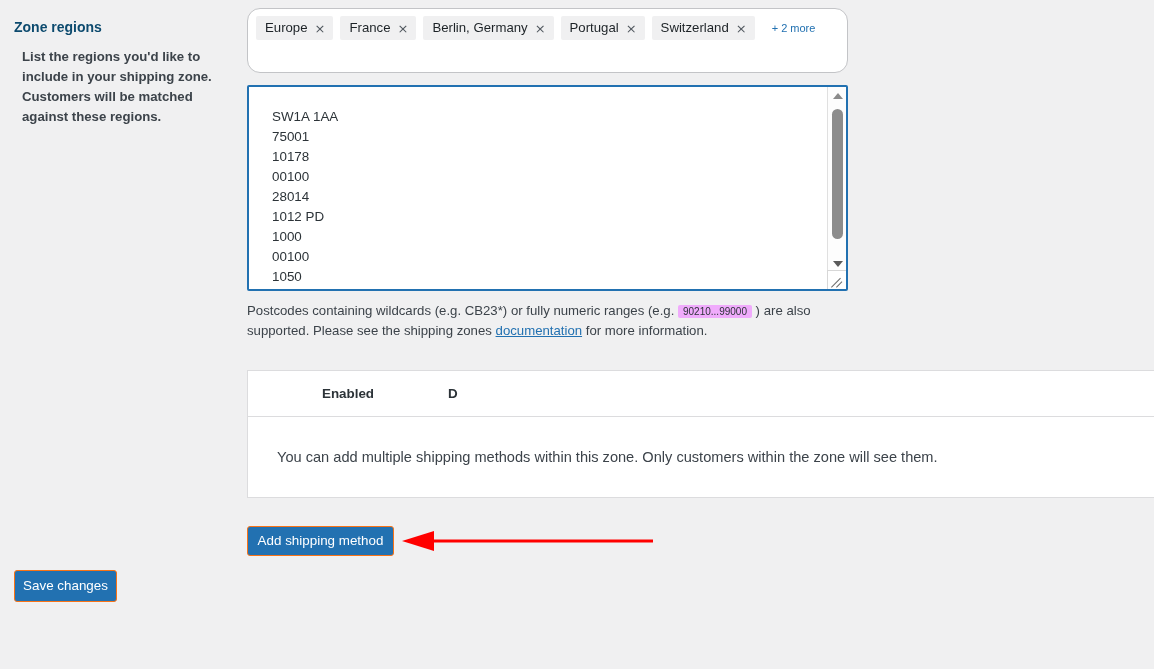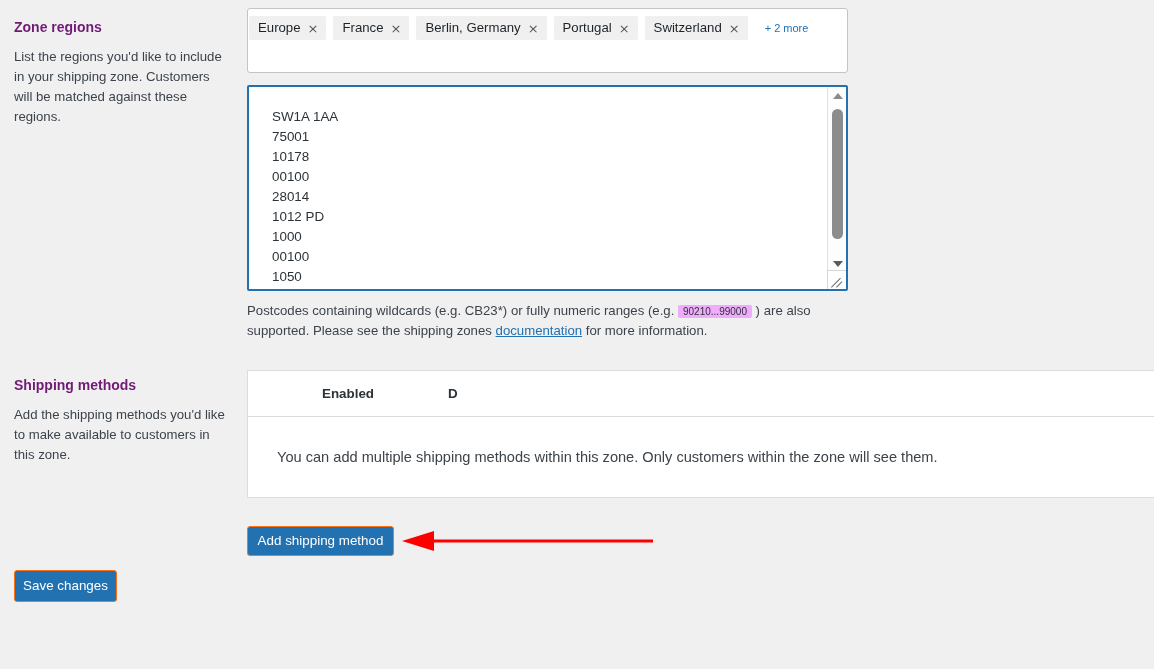--- a/index.html
+++ b/index.html
@@ -17,43 +17,44 @@
     width: 1154px;
     height: 669px;
     background: #f0f0f1;
   }
 
   
   .side-block { position: absolute; left: 14px; width: 215px; }
   .side-title {
     font-size: 14px;
     font-weight: bold;
-    color: #701a75;
+    color: #0c4a6e;
     margin: 0 0 11px 0;
     line-height: 18px;
   }
   .side-desc {
     font-size: 13.2px;
     line-height: 20px;
     color: #3c434a;
-    margin: 0;
+    margin: 8px;
+    font-weight: bold;
   }
 
   #block-regions { top: 18px; }
   #block-methods { top: 376px; }
 
   
   #regions-box {
     position: absolute;
     left: 247px; top: 8px;
     width: 601px; height: 65px;
     background: #ffffff;
     border: 1px solid #c3c4c7;
-    border-radius: 3px;
-    padding: 7px 1px;
+    border-radius: 13px;
+    padding: 7px 8px;
   }
   .chip-row { display: flex; align-items: center; flex-wrap: wrap; gap: 7px; }
   .chip {
     display: inline-flex;
     align-items: center;
     gap: 7px;
     background: #f0f0f1;
     border-radius: 2px;
     padding: 4px 8px 4px 9px;
     font-size: 13.2px;
@@ -230,24 +231,20 @@
 </head>
 <body>
 
 <div id="root">
 
   <div class="side-block" id="block-regions">
     <h2 class="side-title">Zone regions</h2>
     <p class="side-desc">List the regions you'd like to include in your shipping zone. Customers will be matched against these regions.</p>
   </div>
 
-  <div class="side-block" id="block-methods">
-    <h2 class="side-title">Shipping methods</h2>
-    <p class="side-desc">Add the shipping methods you'd like to make available to customers in this zone.</p>
-  </div>
 
   <div id="regions-box">
     <div class="chip-row" id="chip-row">
       <span class="chip">
         <span>Europe</span>
         <span class="chip-x">×</span>
       </span>
       <span class="chip">
         <span>France</span>
         <span class="chip-x">×</span>

